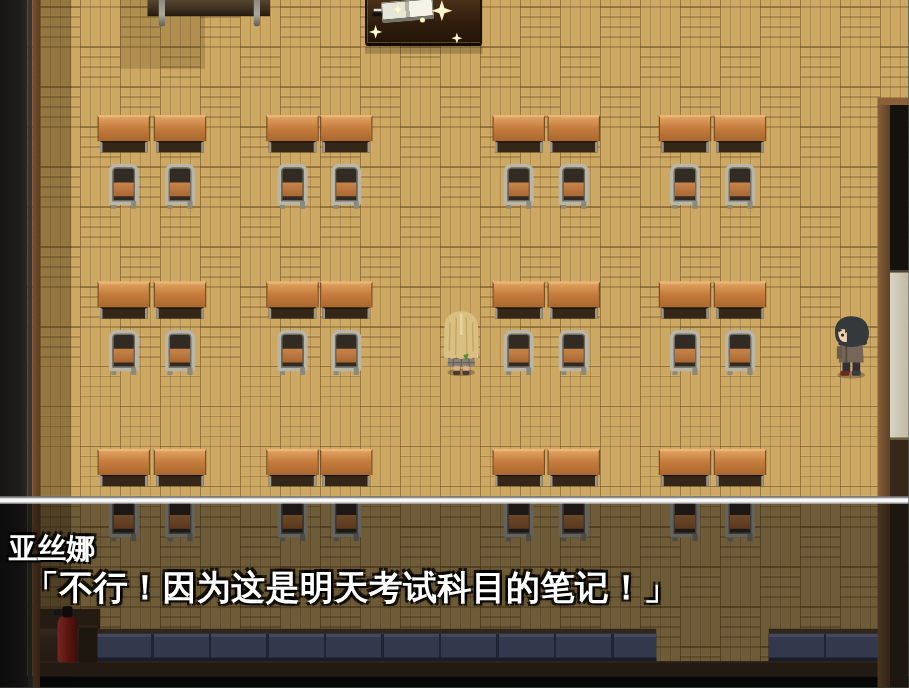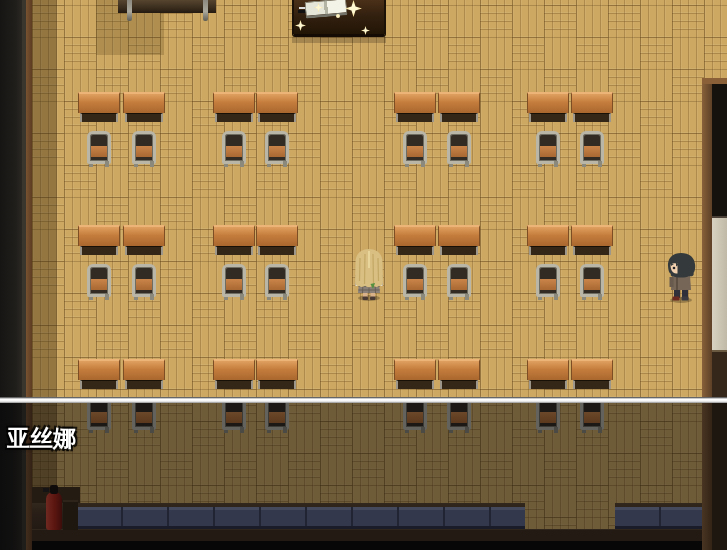--- a/index.html
+++ b/index.html
@@ -378,14 +378,15 @@
     <path d="M5.5 10 L10 12 L7 14 Z M12 10.5 L15 12.5 L12 14.5 Z" fill="#343a3c"></path>
   </svg>
 
   <div class="left-wall-dark"></div>
   <div class="left-wall-edge"></div>
   <div class="left-wall-trim"></div>
 
   <div class="msg-dim"></div>
   <div class="msg-border"></div>
   <div class="msg-text msg-speaker">亚丝娜</div>
+  <div class="msg-text msg-line">「不行！因为这是明天考试科目的笔记！」</div>
 
 </div>
 
 </body></html>

